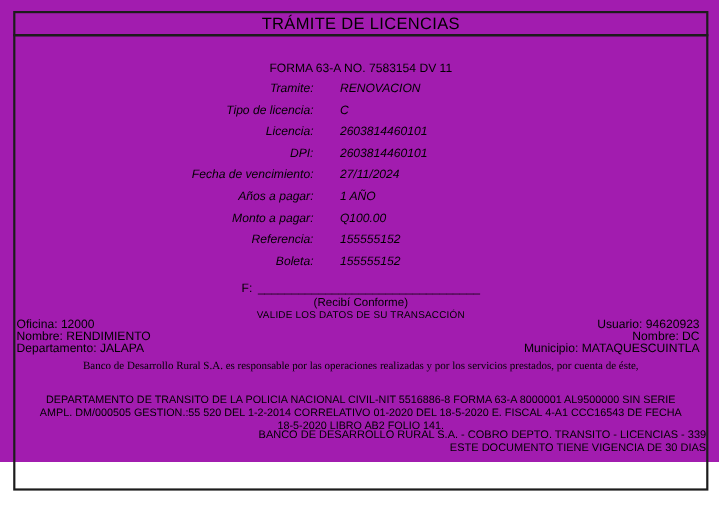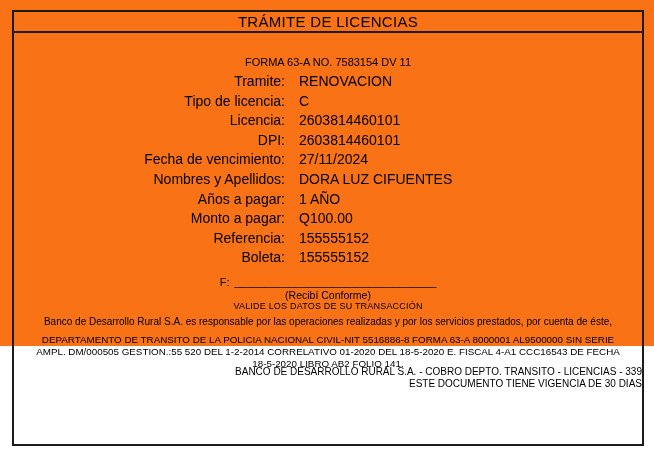--- a/index.html
+++ b/index.html
@@ -1,54 +1,54 @@
 <!DOCTYPE html>
 <html><head>
 <meta charset="utf-8">
 <style>
   * { margin:0; padding:0; box-sizing:border-box; }
   html,body { width:654px; height:462px; background:#ffffff; }
   body { font-family:"Liberation Sans", sans-serif; color:#000; position:relative; }
-  .page { position:relative; width:654px; height:346px; background:#f97316; }
+  .page { position:relative; width:654px; height:420px; background:#a21caf; }
 
   .title-box {
     position:absolute; left:12px; top:10px; width:632px; height:23px;
     border:2px solid #1c1c1c;
     display:flex; align-items:center; justify-content:center;
     font-size:15px; letter-spacing:0.3px;
   }
 
   .body-box {
     position:absolute; left:12px; top:31px; width:632px; height:415px;
     border:2px solid #1c1c1c;
   }
 
   .form-header { margin-top:22px; font-size:11px; line-height:14px; text-align:center; }
 
   .rows { margin-top:3px; }
-  .row { display:flex; height:19.6px; line-height:19.6px; font-size:14px; }
+  .row { display:flex; height:19.6px; line-height:19.6px; font-size:11px;font-style:italic; }
   .row .lbl { width:271px; text-align:right; }
-  .row .val { margin-left:14px; white-space:nowrap; }
+  .row .val { margin-left:24px; white-space:nowrap; }
 
   .sig { margin-top:7px; font-size:11px; line-height:14px; text-align:center; white-space:nowrap; }
   .sig .sig-label { margin-right:5px; }
   .sig .sig-line { letter-spacing:0; }
   .recibi { font-size:10.5px; line-height:12px; text-align:center; }
   .valide { font-size:9px; line-height:11px; text-align:center; letter-spacing:0.2px; }
 
   .meta {
     margin-top:-2px; display:flex; justify-content:space-between;
     font-size:11px; line-height:11px; padding:0 6px 0 1px;
   }
   .meta-left div { text-align:left; white-space:nowrap; }
   .meta-right div { text-align:right; white-space:nowrap; }
 
   .para { text-align:center; white-space:nowrap; }
-  .bank    { margin-top:3px;  font-size:10px;  line-height:13px; }
-  .transit { margin-top:6px;  font-size:9.8px; line-height:12px; }
+  .bank    { margin-top:3px;  font-size:10px;  line-height:13px;font-family:Liberation Serif, serif; }
+  .transit { margin-top:19px;  font-size:9.8px; line-height:12px; }
   .receipt { margin-top:-4px; font-size:10px;  line-height:12px;text-align:right; }
 </style>
 </head>
 <body>
 
 <div class="page">
 
   <div class="title-box">
     <span>TRÁMITE DE LICENCIAS</span>
   </div>
@@ -72,24 +72,20 @@
       </div>
       <div class="row">
         <span class="lbl">DPI:</span>
         <span class="val">2603814460101</span>
       </div>
       <div class="row">
         <span class="lbl">Fecha de vencimiento:</span>
         <span class="val">27/11/2024</span>
       </div>
       <div class="row">
-        <span class="lbl">Nombres y Apellidos:</span>
-        <span class="val">DORA LUZ CIFUENTES</span>
-      </div>
-      <div class="row">
         <span class="lbl">Años a pagar:</span>
         <span class="val">1 AÑO</span>
       </div>
       <div class="row">
         <span class="lbl">Monto a pagar:</span>
         <span class="val">Q100.00</span>
       </div>
       <div class="row">
         <span class="lbl">Referencia:</span>
         <span class="val">155555152</span>
@@ -99,20 +95,32 @@
         <span class="val">155555152</span>
       </div>
     </div>
 
     <div class="sig">
       <span class="sig-label">F:</span><span class="sig-line">_________________________________</span>
     </div>
     <div class="recibi">(Recibí Conforme)</div>
     <div class="valide">VALIDE LOS DATOS DE SU TRANSACCIÓN</div>
 
+    <div class="meta">
+      <div class="meta-left">
+        <div>Oficina: 12000</div>
+        <div>Nombre: RENDIMIENTO</div>
+        <div>Departamento: JALAPA</div>
+      </div>
+      <div class="meta-right">
+        <div>Usuario: 94620923</div>
+        <div>Nombre: DC</div>
+        <div>Municipio: MATAQUESCUINTLA</div>
+      </div>
+    </div>
 
     <div class="para bank">
       <div>Banco de Desarrollo Rural S.A. es responsable por las operaciones realizadas y por los servicios prestados, por cuenta de éste,</div>
     </div>
 
     <div class="para transit">
       <div>DEPARTAMENTO DE TRANSITO DE LA POLICIA NACIONAL CIVIL-NIT 5516886-8 FORMA 63-A 8000001 AL9500000 SIN SERIE</div>
       <div>AMPL. DM/000505 GESTION.:55 520 DEL 1-2-2014 CORRELATIVO 01-2020 DEL 18-5-2020 E. FISCAL 4-A1 CCC16543 DE FECHA</div>
       <div>18-5-2020 LIBRO AB2 FOLIO 141.</div>
     </div>

